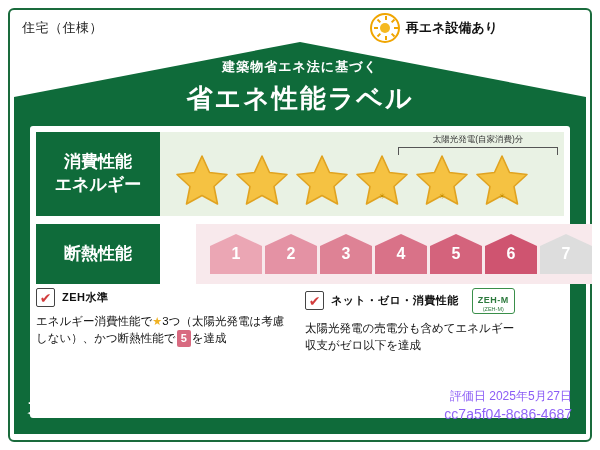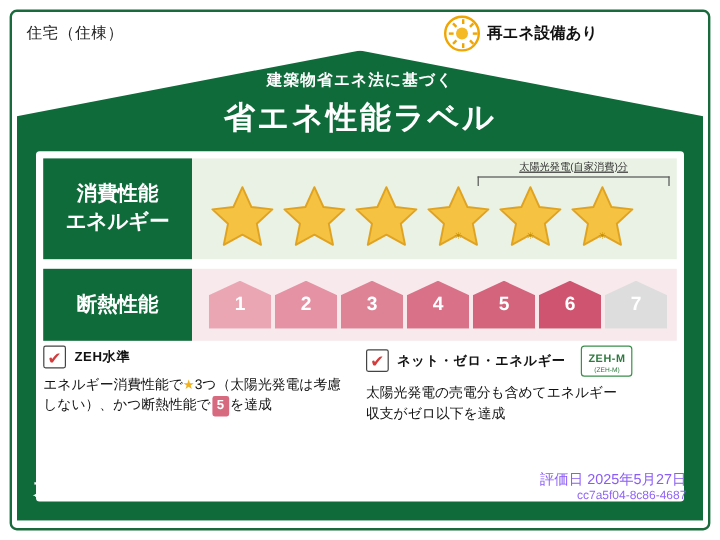--- a/index.html
+++ b/index.html
@@ -79,38 +79,38 @@
     color:#ffffff;font-weight:bold;font-size:17px;line-height:1.35;
     text-align:center;
     background:#0f6b3a;
   }
   .row1{height:84px;margin:6px 6px 0 6px;}
   .row1 .row-content{
     flex:1;background:#e9f2e4;position:relative;display:flex;align-items:center;
   }
   .solar-bracket{
     position:absolute;right:6px;top:2px;width:160px;text-align:center;
-    font-size:8.5px;color:#333;text-decoration:underline;
+    font-size:8.5px;color:#333;
   }
   .bracket-line{
     position:relative;height:7px;margin-top:1px;
     border-left:1px solid #555;border-right:1px solid #555;border-top:1px solid #555;
   }
   .stars{
     display:flex;align-items:center;gap:4px;margin-left:14px;margin-top:12px;
   }
   .star{
     position:relative;width:56px;height:54px;
   }
   .star svg{display:block;}
   .star .sunmark{
     position:absolute;left:50%;bottom:6px;transform:translateX(-50%);
     font-size:8px;color:#c79100;
   }
-  .row2{height:60px;margin:8px 6px 0 6px;}
+  .row2{height:60px;margin:8px 6px 0 6px;gap:36px;}
   .row2 .row-content{
     flex:1;background:#f8e9ec;position:relative;display:flex;align-items:center;
     justify-content:flex-start;padding-left:14px;
   }
   .grades{display:flex;align-items:flex-end;gap:3px;}
   .grade{
     width:52px;height:40px;position:relative;
     display:flex;align-items:center;justify-content:center;
     color:#ffffff;font-weight:bold;font-size:16px;
     clip-path:polygon(50% 0%, 100% 30%, 100% 100%, 0% 100%, 0% 30%);
@@ -153,21 +153,21 @@
   .bels-title{
     color:#ffffff;font-size:17px;font-weight:bold;letter-spacing:1px;
   }
   .bels-logo{
     color:#ffffff;font-size:22px;font-weight:bold;letter-spacing:1px;
     font-family:Liberation Mono, monospace;
   }
   .bels-id{color:#ffffff;font-size:11px;letter-spacing:0.5px;margin-left:4px;}
   .eval-wrap{text-align:right;color:#8b5cf6;line-height:1.35;}
   .eval-date{font-size:12px;}
-  .eval-code{font-size:10px;opacity:0.95;}
+  .eval-code{font-size:14px;opacity:0.95;}
 </style>
 </head>
 <body>
 
 <div class="label-card">
   <div class="frame"></div>
 
   <div class="top-row">
     <div class="housing-type">住宅（住棟）</div>
     <div class="solar-badge">
@@ -269,21 +269,21 @@
             <span class="check-title">ZEH水準</span>
           </div>
           <div class="check-body">
             <span>エネルギー消費性能で</span><span class="inline-star">★</span><span>3つ（太陽光発電は考慮しない）、かつ断熱性能で</span><span class="inline-grade">5</span><span>を達成</span>
           </div>
         </div>
 
         <div class="check-col">
           <div class="check-head">
             <span class="checkbox">✔</span>
-            <span class="check-title">ネット・ゼロ・エネルギー</span>
+            <span class="check-title">ネット・ゼロ・消費性能</span>
             <span class="nz-badge">
               <span class="b1">ZEH-M</span>
               <span class="b2">(ZEH-M)</span>
             </span>
           </div>
           <div class="check-body">
             <div>太陽光発電の売電分も含めてエネルギー</div>
             <div>収支がゼロ以下を達成</div>
           </div>
         </div>

